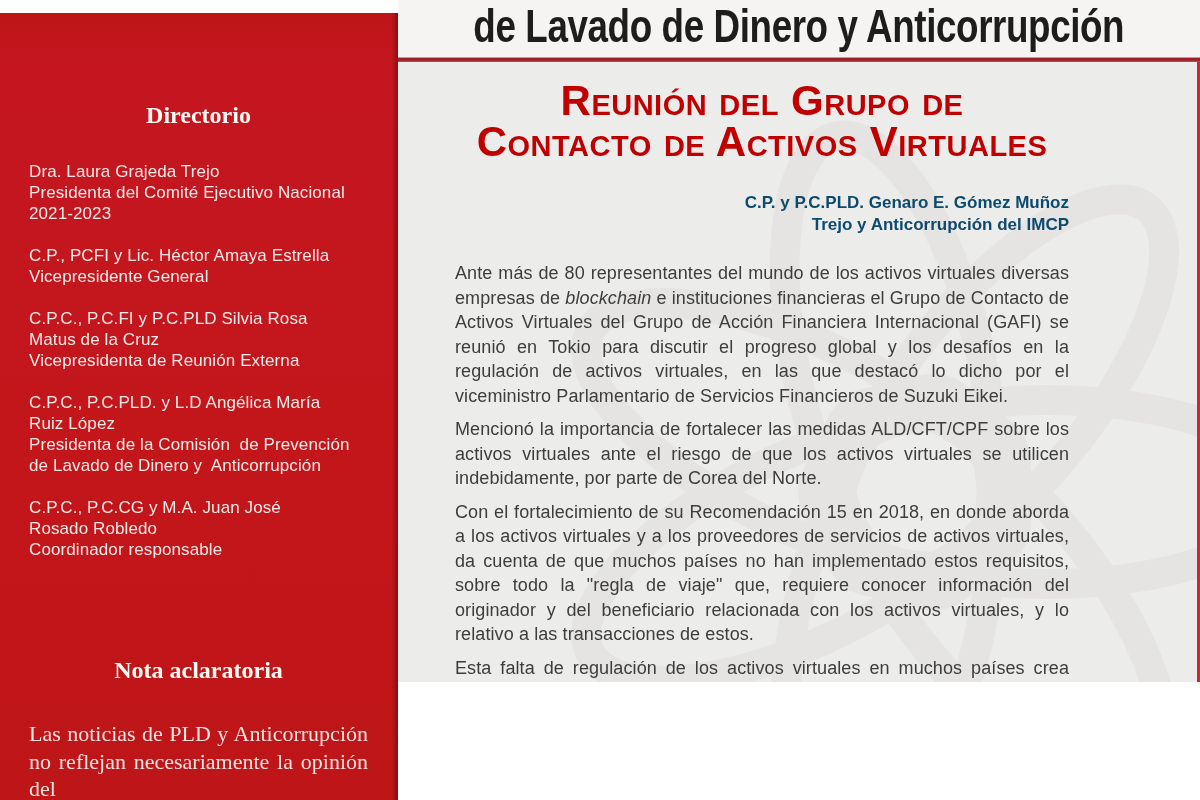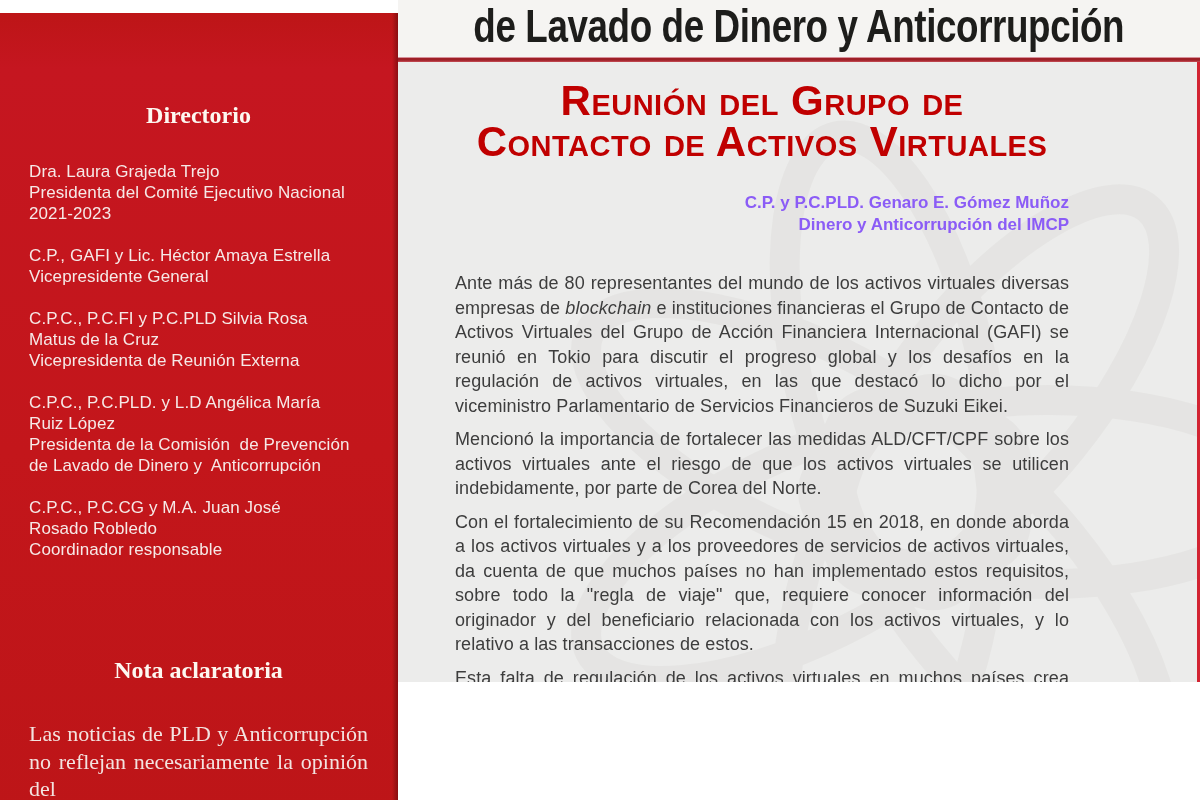--- a/index.html
+++ b/index.html
@@ -36,41 +36,41 @@
   
   .content{position:absolute;left:398px;top:62px;width:802px;height:620px;background:#ececeb;
            box-sizing:border-box;border-right:3px solid #d22432;overflow:hidden;}
   .watermark{position:absolute;left:0;top:0;pointer-events:none;}
   .inner{position:relative;margin-left:57px;width:614px;}
 
   .article-title{margin:18px 0 0 0;text-align:center;color:#c00000;font-weight:bold;
            font-variant:small-caps;font-size:42px;line-height:41px;letter-spacing:0.5px;}
   .article-title span{display:block;}
 
-  .author{margin-top:30px;text-align:right;color:#8b5cf6;font-weight:bold;
+  .author{margin-top:30px;text-align:right;color:#0c4a6e;font-weight:bold;
            font-size:17px;line-height:21.5px;}
   .author div{margin:0;}
 
-  .article{margin-top:36px;}
+  .article{margin-top:26px;}
   .article p{margin:0 0 9px 0;text-align:justify;color:#3d3d3d;font-size:18px;
            line-height:24.5px;letter-spacing:0.1px;}
   .article p .it{font-style:italic;}
 </style>
 </head>
 <body>
 
 <div class="page">
 
   <aside class="sidebar">
     <h2 class="sb-heading dir-heading">Directorio</h2>
     <div class="members">
       <p class="member">Dra. Laura Grajeda Trejo
 Presidenta del Comité Ejecutivo Nacional
 2021-2023</p>
-      <p class="member">C.P., GAFI y Lic. Héctor Amaya Estrella
+      <p class="member">C.P., PCFI y Lic. Héctor Amaya Estrella
 Vicepresidente General</p>
       <p class="member">C.P.C., P.C.FI y P.C.PLD Silvia Rosa
 Matus de la Cruz
 Vicepresidenta de Reunión Externa</p>
       <p class="member">C.P.C., P.C.PLD. y L.D Angélica María
 Ruiz López
 Presidenta de la Comisión  de Prevención
 de Lavado de Dinero y  Anticorrupción</p>
       <p class="member">C.P.C., P.C.CG y M.A. Juan José
 Rosado Robledo
@@ -100,21 +100,21 @@
     </svg>
 
     <div class="inner">
       <h1 class="article-title">
         <span>Reunión del Grupo de</span>
         <span>Contacto de Activos Virtuales</span>
       </h1>
 
       <div class="author">
         <div>C.P. y P.C.PLD. Genaro E. Gómez Muñoz</div>
-        <div>Dinero y Anticorrupción del IMCP</div>
+        <div>Trejo y Anticorrupción del IMCP</div>
       </div>
 
       <article class="article">
         <p><span>Ante más de 80 representantes del mundo de los activos virtuales diversas empresas de </span><span class="it">blockchain</span><span> e instituciones financieras el Grupo de Contacto de Activos Virtuales del Grupo de Acción Financiera Internacional (GAFI) se reunió en Tokio para discutir el progreso global y los desafíos en la regulación de activos virtuales, en las que destacó lo dicho por el viceministro Parlamentario de Servicios Financieros de Suzuki Eikei.</span></p>
         <p>Mencionó la importancia de fortalecer las medidas ALD/CFT/CPF sobre los activos virtuales ante el riesgo de que los activos virtuales se utilicen indebidamente, por parte de Corea del Norte.</p>
         <p>Con el fortalecimiento de su Recomendación 15 en 2018, en donde aborda a los activos virtuales y a los proveedores de servicios de activos virtuales, da cuenta de que muchos países no han implementado estos requisitos, sobre todo la "regla de viaje" que, requiere conocer información del originador y del beneficiario relacionada con los activos virtuales, y lo relativo a las transacciones de estos.</p>
         <p>Esta falta de regulación de los activos virtuales en muchos países crea grandes oportunidades que son aprovechadas por la delincuencia.</p>
         <p>En 2023, en la reunión plenaria de febrero se acordó fortalecer la</p>
       </article>
     </div>

